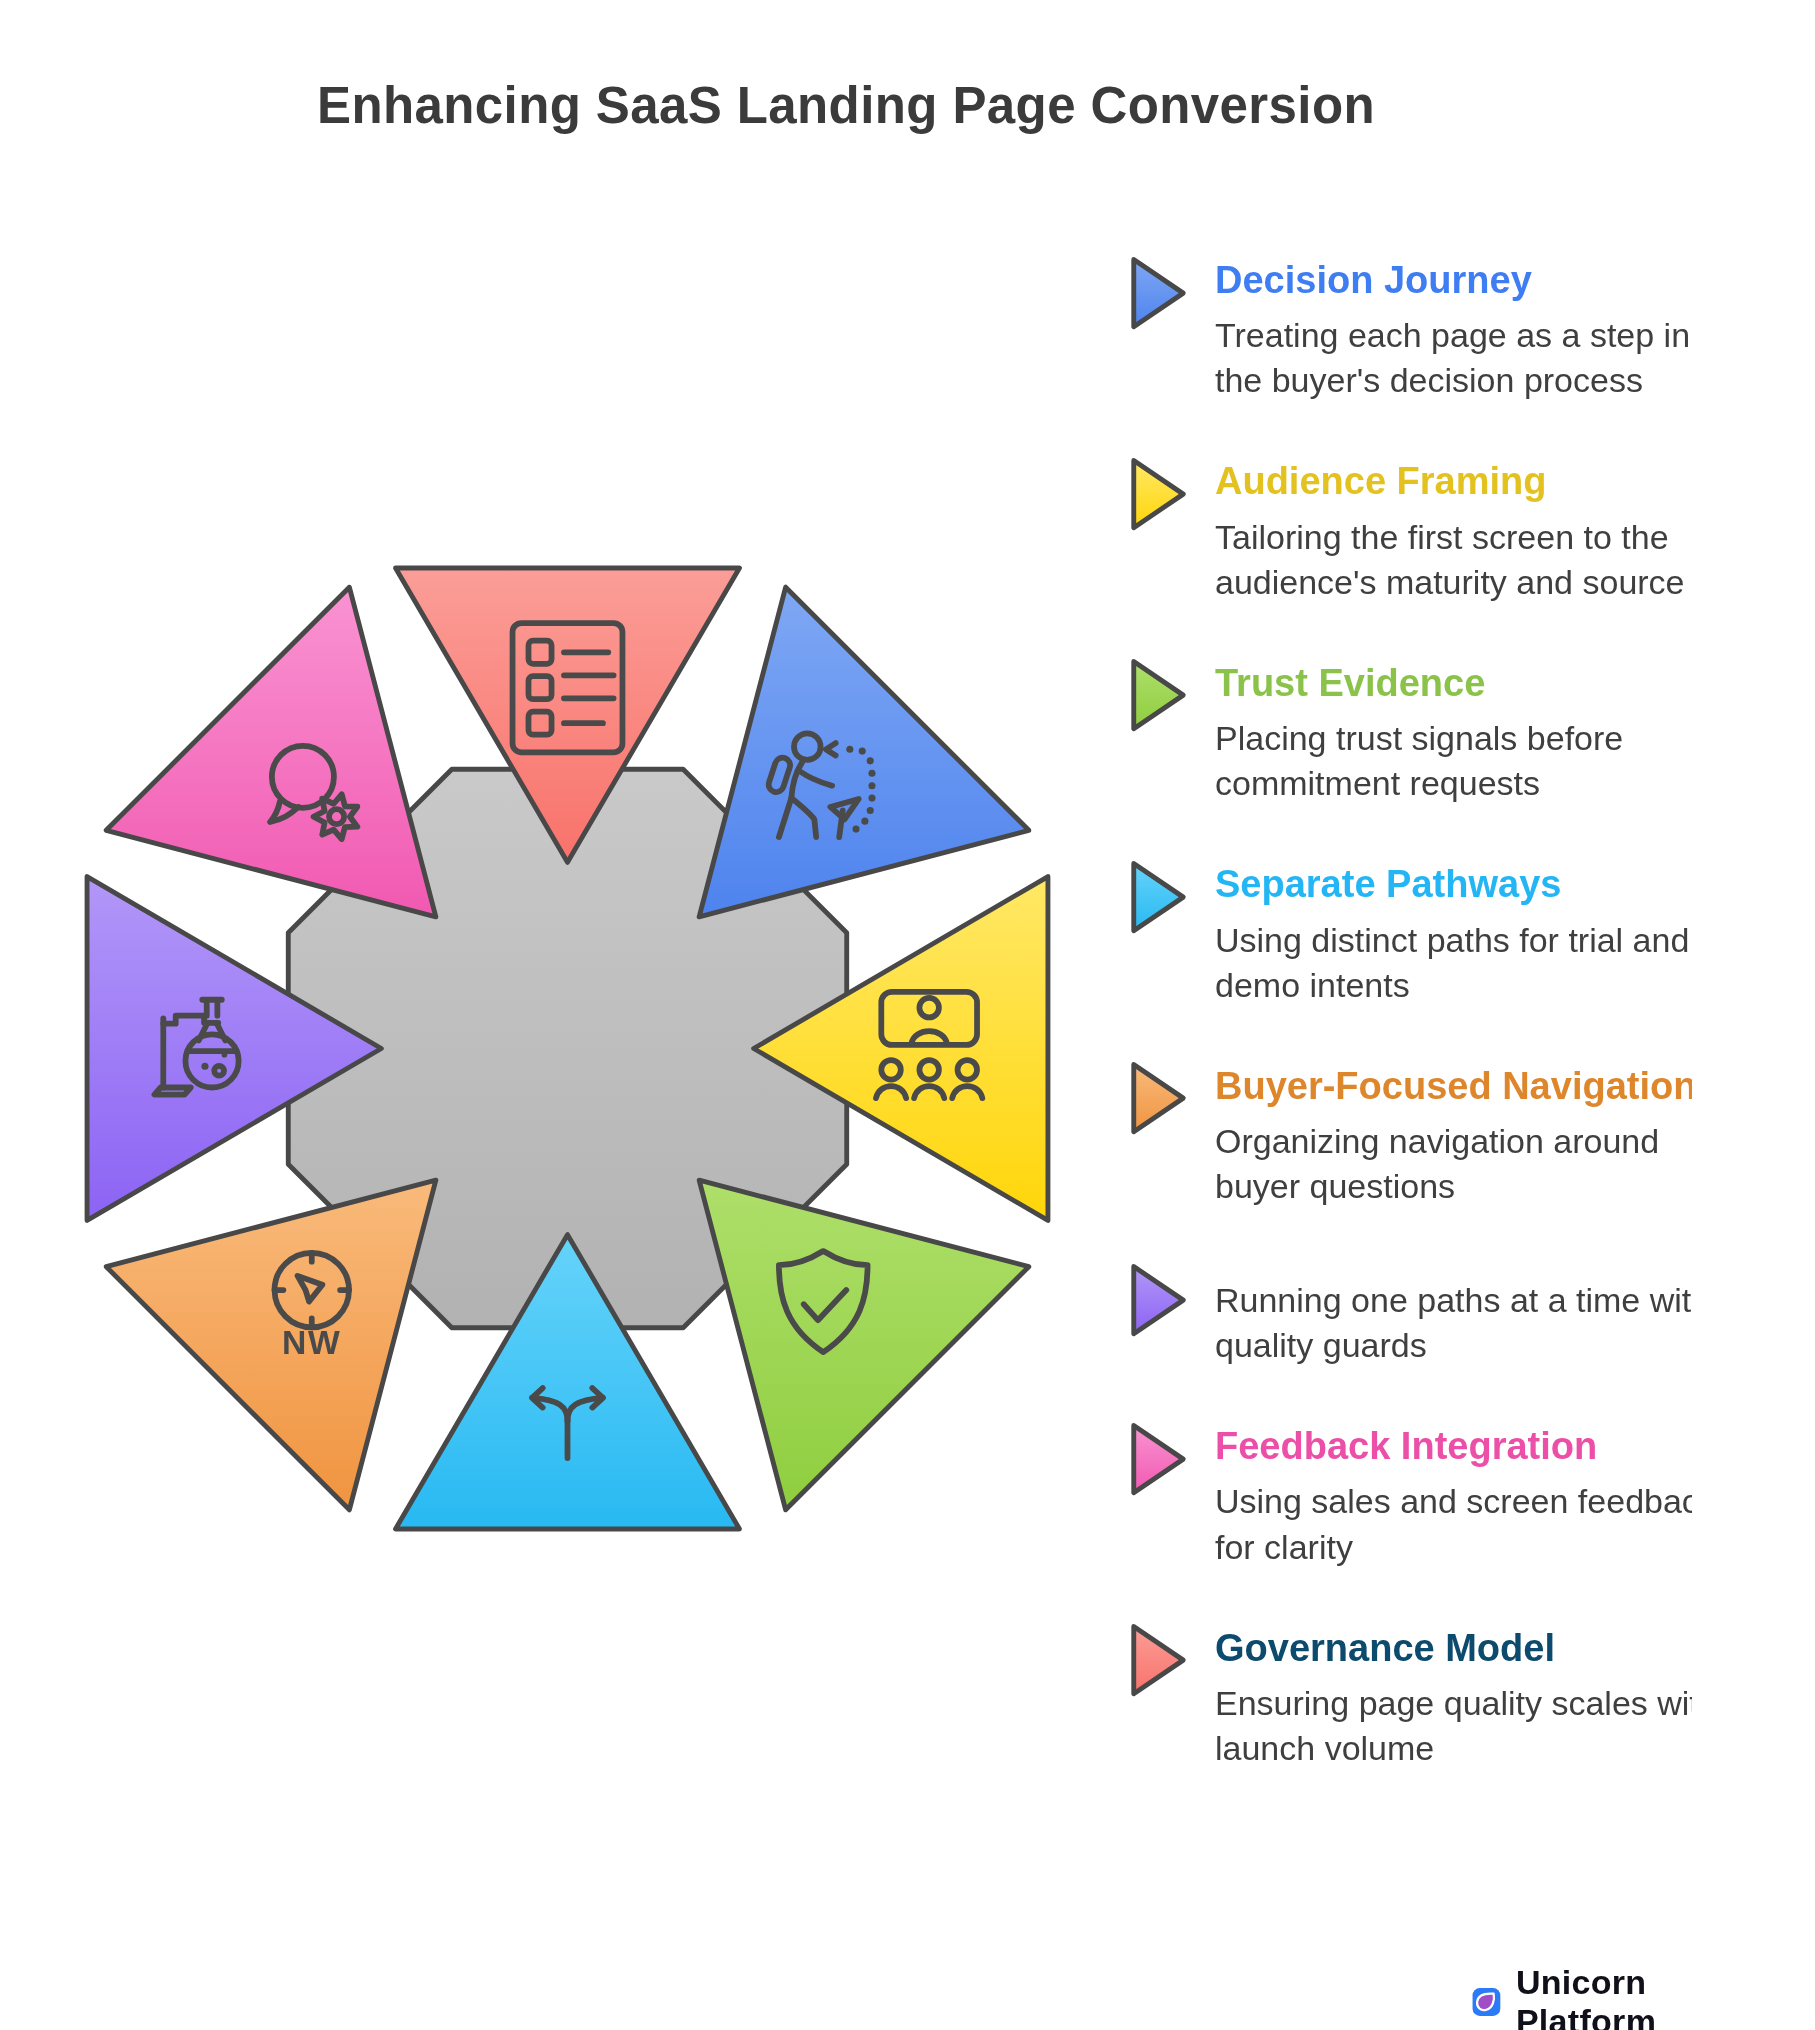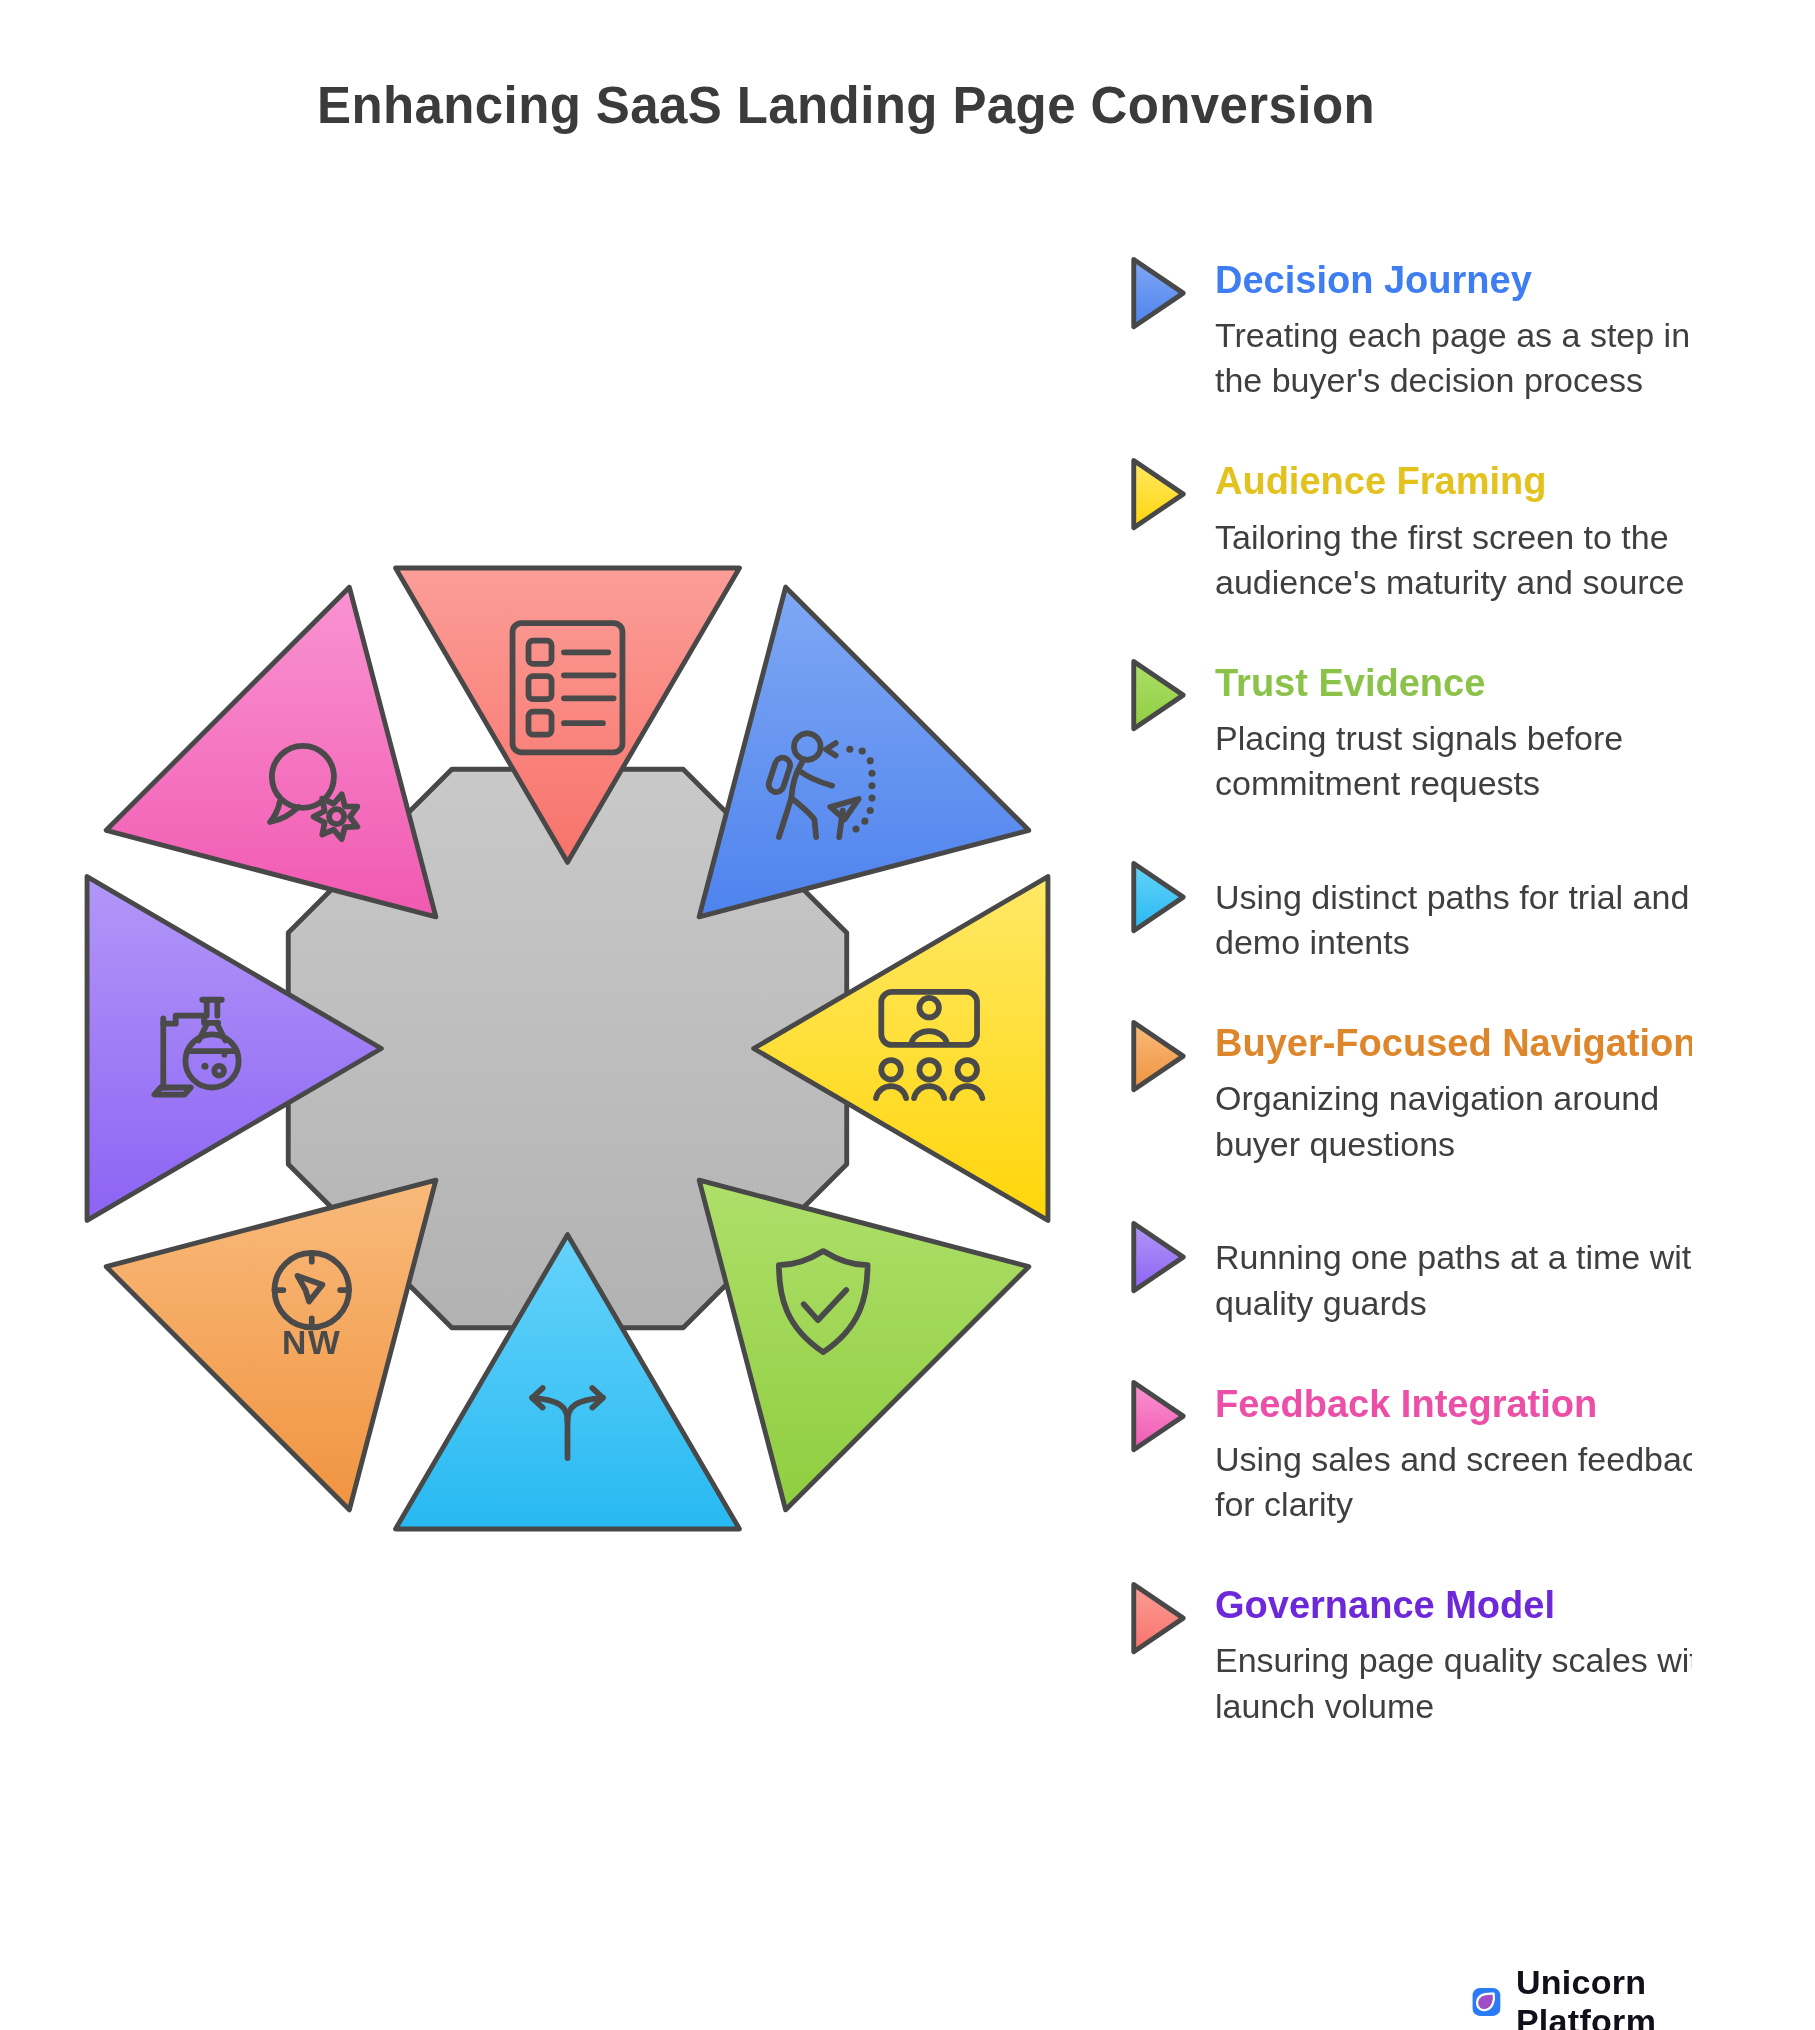--- a/index.html
+++ b/index.html
@@ -198,20 +198,21 @@
       <svg class="legend-arrow" viewBox="0 0 64 86">
           <defs>
             <linearGradient id="lg3" x1="0" y1="0" x2="0" y2="1">
               <stop offset="0" stop-color="#66d3fa"></stop>
               <stop offset="1" stop-color="#27b9f2"></stop>
             </linearGradient>
           </defs>
           <polygon points="4,4 60,42 4,80" fill="url(#lg3)" stroke="#484848" stroke-width="5.5" stroke-linejoin="round"></polygon>
         </svg>
       <div class="legend-text">
+        <div class="legend-title" style="color: rgb(36, 181, 244);">Separate Pathways</div>
         <div class="legend-desc">Using distinct paths for trial and demo intents</div>
       </div>
     </div>
     <div class="legend-item">
       <svg class="legend-arrow" viewBox="0 0 64 86">
           <defs>
             <linearGradient id="lg4" x1="0" y1="0" x2="0" y2="1">
               <stop offset="0" stop-color="#f9ba7b"></stop>
               <stop offset="1" stop-color="#f09440"></stop>
             </linearGradient>
@@ -256,21 +257,21 @@
       <svg class="legend-arrow" viewBox="0 0 64 86">
           <defs>
             <linearGradient id="lg7" x1="0" y1="0" x2="0" y2="1">
               <stop offset="0" stop-color="#fb9d97"></stop>
               <stop offset="1" stop-color="#f8736b"></stop>
             </linearGradient>
           </defs>
           <polygon points="4,4 60,42 4,80" fill="url(#lg7)" stroke="#484848" stroke-width="5.5" stroke-linejoin="round"></polygon>
         </svg>
       <div class="legend-text">
-        <div class="legend-title" style="color: #6d28d9;">Governance Model</div>
+        <div class="legend-title" style="color: #0c4a6e;">Governance Model</div>
         <div class="legend-desc">Ensuring page quality scales with launch volume</div>
       </div>
     </div>
   </div>
 
   <div class="footer">
     <svg width="46" height="46" viewBox="0 0 52 52">
       <rect x="1" y="1" width="50" height="50" rx="13" fill="#2b7bf7"></rect>
       <path d="M39,11 C41.5,24 36.5,36.5 26,40 C16,43.3 8.2,35 9.2,26 C10.4,15 21,9.8 39,11 Z" stroke="#ffffff" stroke-width="4" stroke-linejoin="round" fill="#a04ec8"></path>
     </svg>

